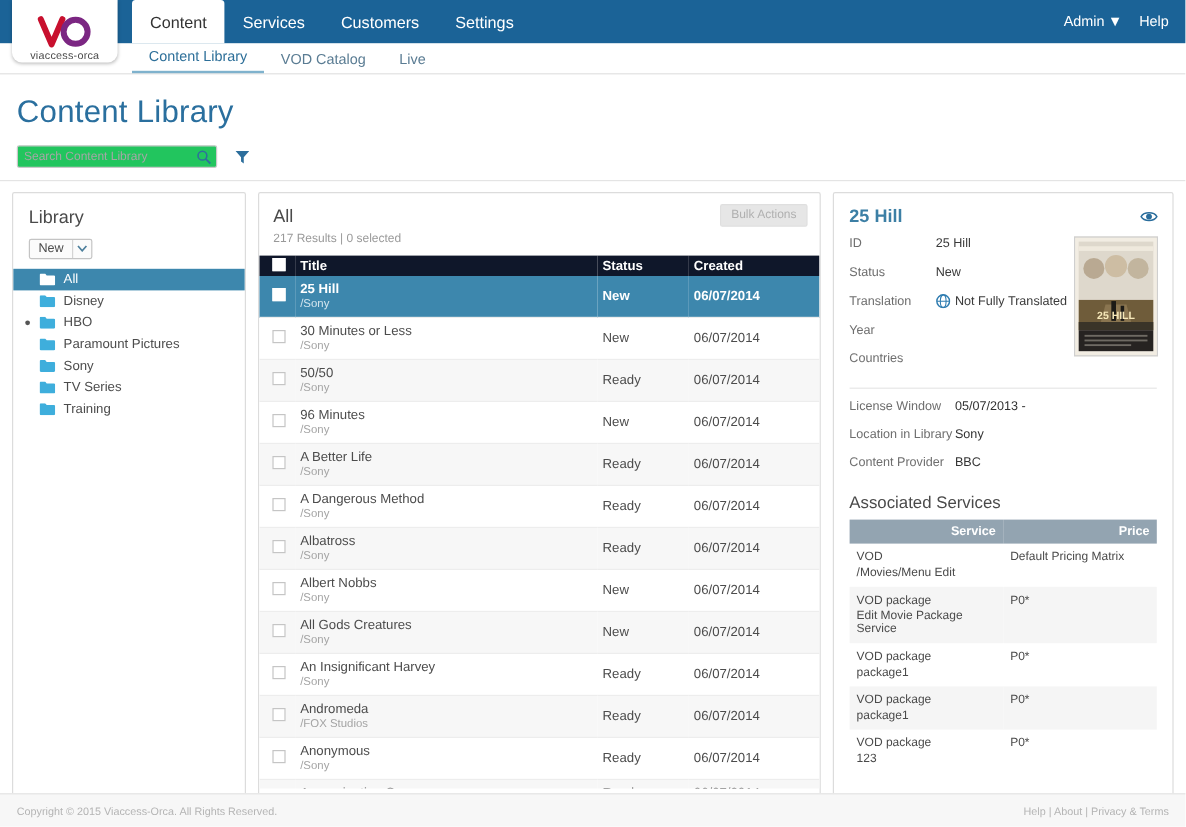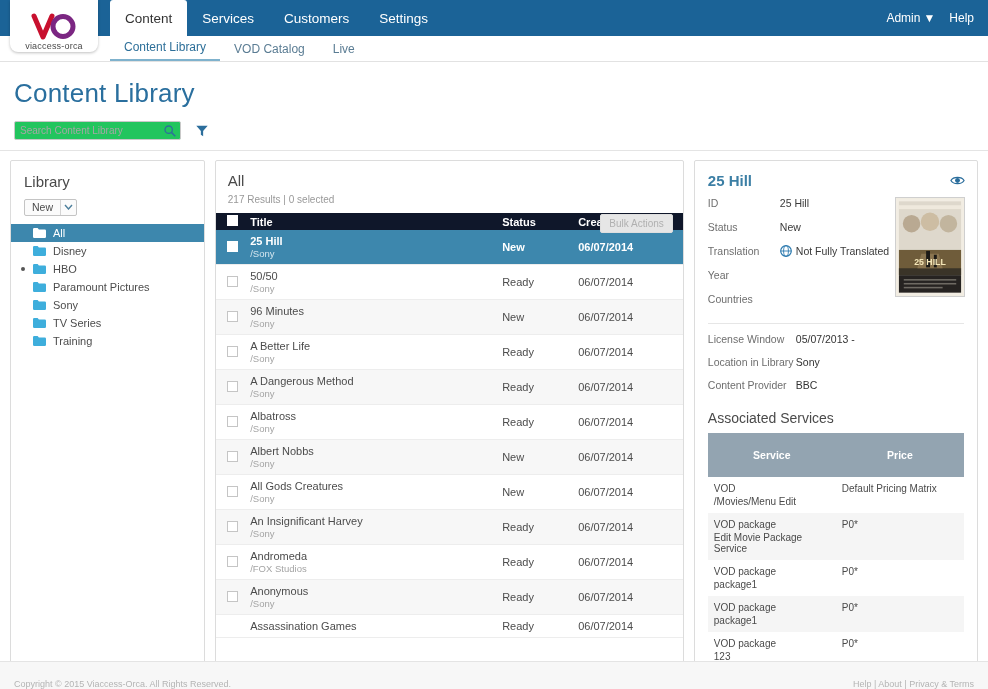--- a/index.html
+++ b/index.html
@@ -130,21 +130,21 @@
     width: 4px; height: 4px; background: #555; border-radius: 50%;
   }
 
   
   .center-head { padding: 11px 10px 0 12px; position: relative; }
   .center-title { font-size: 15px; color: #4a4a4a; }
   .center-count { font-size: 10px; color: #999; margin-top: 5px; }
   .bulkbtn {
     position: absolute; right: 10px; top: 9px;
     background: #e6e6e6; color: #b0b0b0; border: 1px solid #dfdfdf;
-    font-size: 10px; padding: 3px 8px; border-radius: 2px; cursor: pointer; margin-top: 44px;
+    font-size: 10px; padding: 3px 8px; border-radius: 2px; cursor: pointer;
   }
   .tbl { width: 100%; border-collapse: collapse; margin-top: 8px; }
   .tbl thead th {
     background: #0f172a; color: #ffffff; font-size: 11px; font-weight: bold;
     text-align: left; height: 17px; padding: 0 4px;
   }
   .tbl td { font-size: 11px; color: #4c4c4c; padding: 5px 4px; vertical-align: middle; }
   .col-chk   { width: 28px; text-align: center !important; padding-left: 8px !important; }
   .col-title { width: 232px; }
   .col-stat  { width: 70px; }
@@ -179,33 +179,33 @@
     width: 70px; height: 100px; flex: 0 0 70px;
     border: 1px solid #cfcfcf; background: #efeadf; margin-left: 4px;
   }
   .det-sep { height: 1px; background: #e6e6e6; margin: 6px 13px 0 13px; }
   .frow2 { display: flex; font-size: 10.5px; margin-bottom: 11px; }
   .flabel2 { width: 88px; color: #6e6e6e; flex: 0 0 88px; }
   .assoc-title { font-size: 14px; color: #4a4a4a; padding: 8px 0 7px 13px; }
   .stbl { width: calc(100% - 26px); margin: 0 13px; border-collapse: collapse; }
   .stbl th {
     background: #93a4b1; color: #fff; font-size: 10.5px; font-weight: bold;
-    text-align: center; height: 32px; padding: 16px 6px;
+    text-align: right; height: 20px; padding: 4px 6px;
   }
   .stbl td { font-size: 10px; color: #4a4a4a; padding: 6px 6px; vertical-align: top; }
   .stbl tbody tr:nth-child(even) { background: #f5f5f5; }
   .stbl .s2 { display: block; margin-top: 2px; }
   .link { color: #3a7fb0; cursor: pointer; }
   .svc-col { width: 128px; }
 
   
   .footer {
     position: absolute; left: 0; bottom: 0; width: 988px; height: 28px;
     background: #f7f7f7; border-top: 1px solid #e4e4e4;
-    display: flex; align-items: flex-end; padding: 0 14px;
+    display: flex; align-items: center; padding: 0 14px;
   }
   .footer .fl { font-size: 9px; color: #b4b4b4; }
   .footer .fr { margin-left: auto; font-size: 9px; color: #b4b4b4; }
 </style>
 </head>
 <body>
 
 <div class="topbar">
   <div class="logo-box">
     <svg class="logo-mark" viewBox="0 0 48 27">
@@ -323,20 +323,26 @@
             </th>
             <th class="col-title">Title</th>
             <th class="col-stat">Status</th>
             <th class="col-crt">Created</th>
           </tr>
         </thead>
         <tbody id="list-body">
             <tr class="sel">
               <td class="col-chk"><span class="chk white"></span></td>
               <td class="col-title"><span>25 Hill</span><span class="sub">/Sony</span></td>
+              <td class="col-stat">New</td>
+              <td class="col-crt">06/07/2014</td>
+            </tr>
+            <tr>
+              <td class="col-chk"><span class="chk"></span></td>
+              <td class="col-title"><span>30 Minutes or Less</span><span class="sub">/Sony</span></td>
               <td class="col-stat">New</td>
               <td class="col-crt">06/07/2014</td>
             </tr>
             <tr>
               <td class="col-chk"><span class="chk"></span></td>
               <td class="col-title"><span>50/50</span><span class="sub">/Sony</span></td>
               <td class="col-stat">Ready</td>
               <td class="col-crt">06/07/2014</td>
             </tr>
             <tr>

